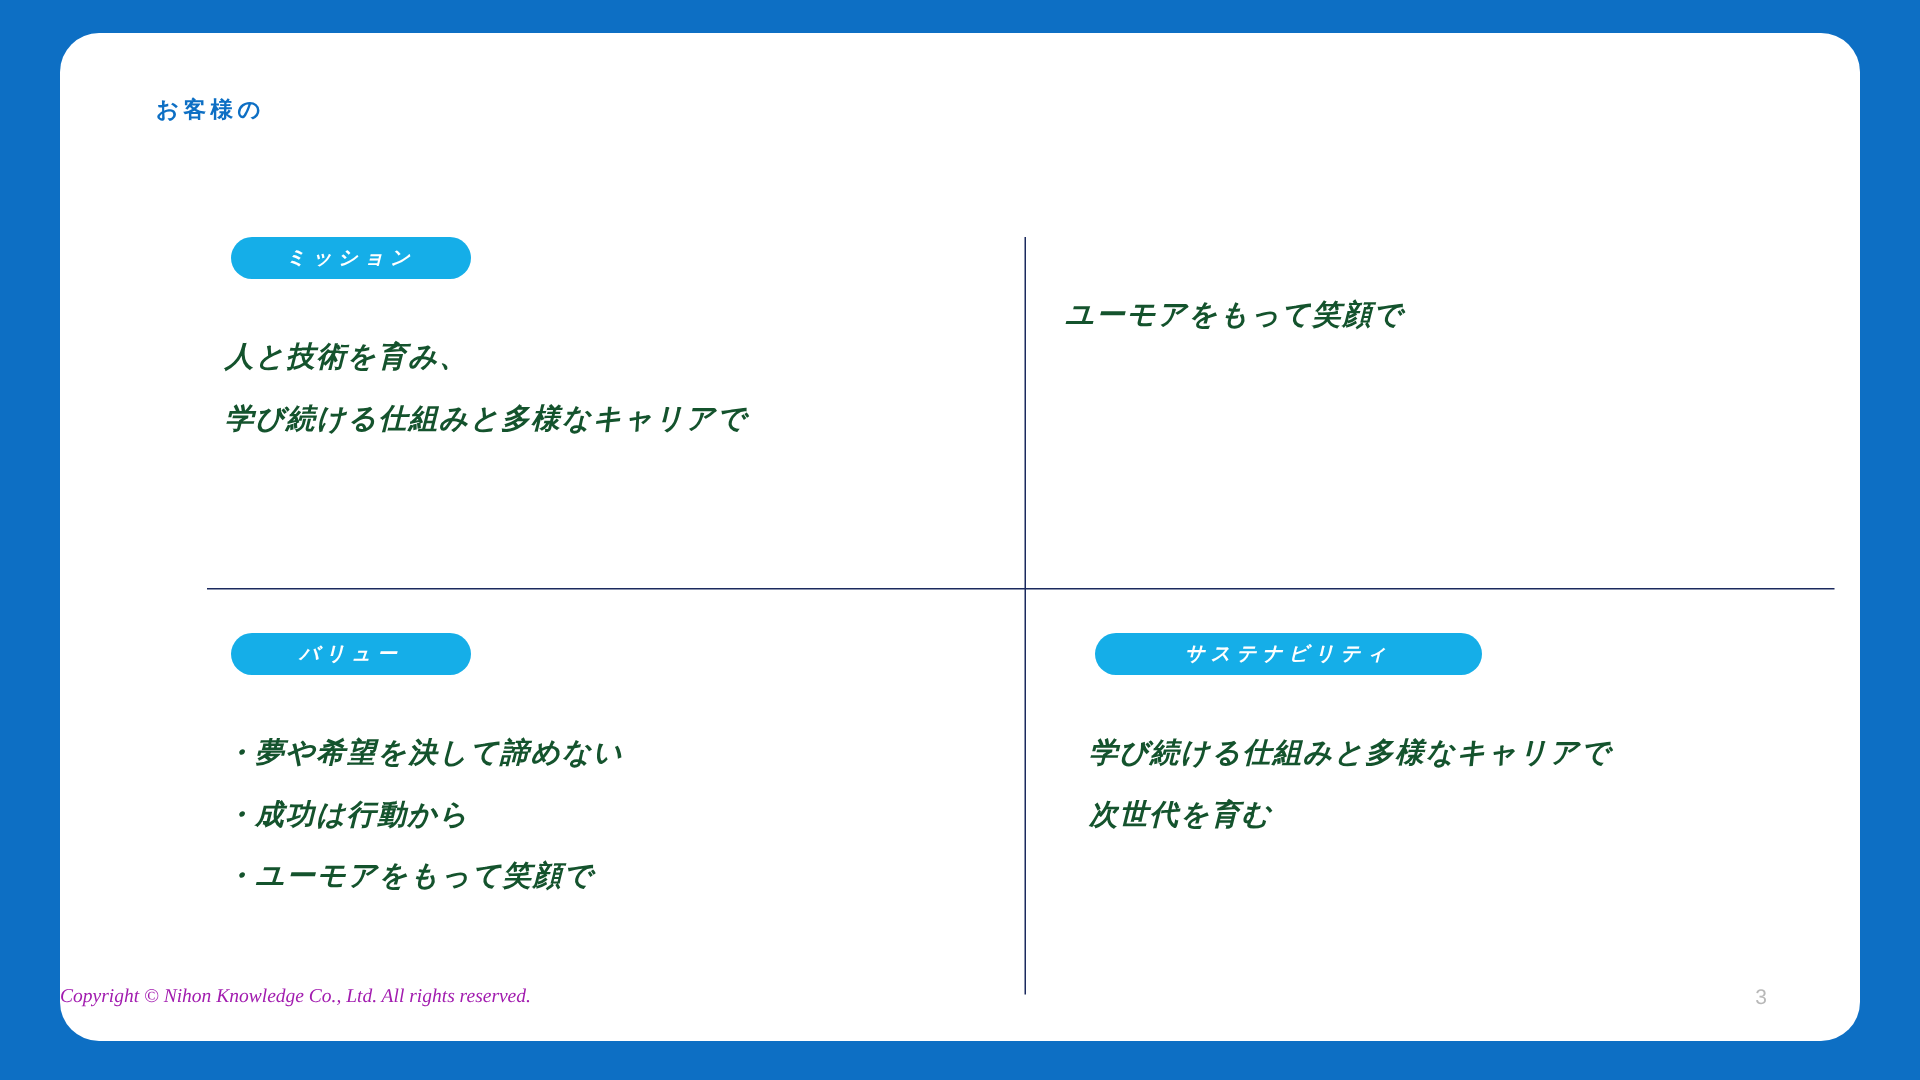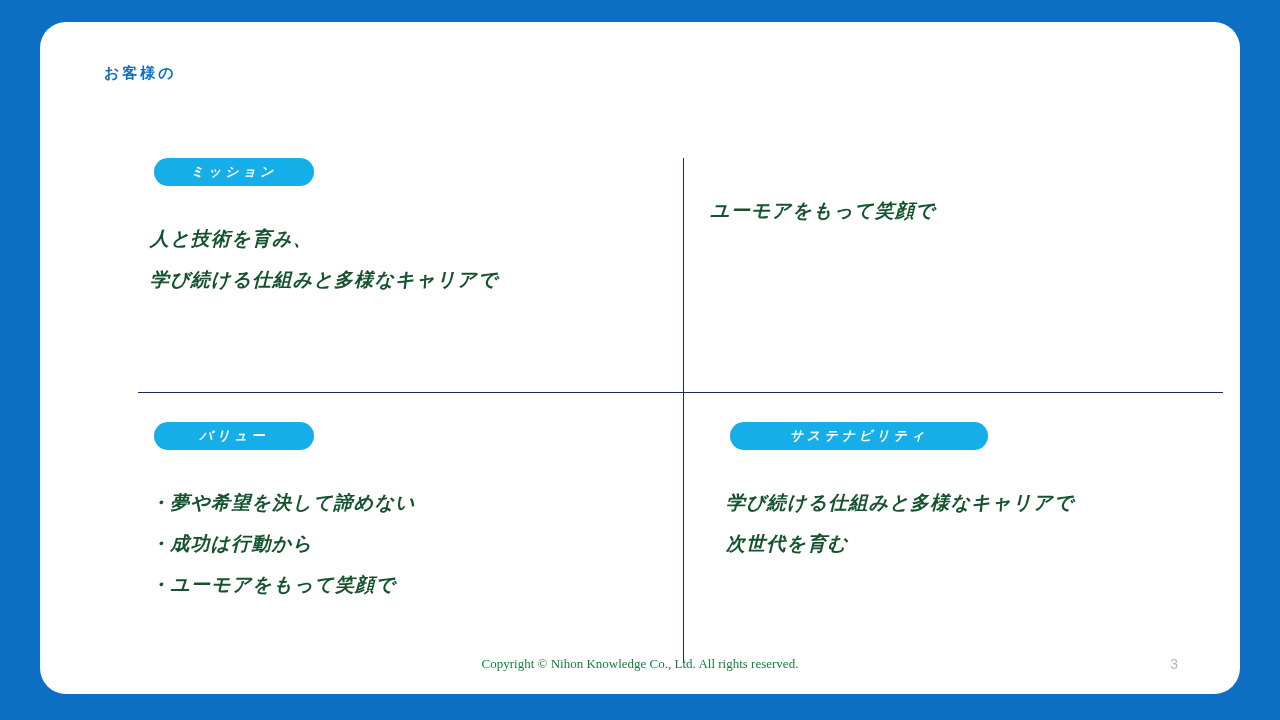--- a/index.html
+++ b/index.html
@@ -97,24 +97,24 @@
     letter-spacing: 1.2px;
     font-style: italic;
   }
   .body-text .line { white-space: nowrap; }
 
   .footer-copy {
     position: absolute;
     left: 0;
     right: 0;
     bottom: 22px;
-    text-align: center;
     font-family: "Liberation Serif", serif;
     font-size: 13px;
-    color: #15803d;
+    color: #a21caf;
+    font-style: italic;
   }
   .page-num {
     position: absolute;
     right: 62px;
     bottom: 22px;
     font-size: 14px;
     color: #b8b8b8;
     font-family: "Liberation Sans", sans-serif;
   }
 </style>

